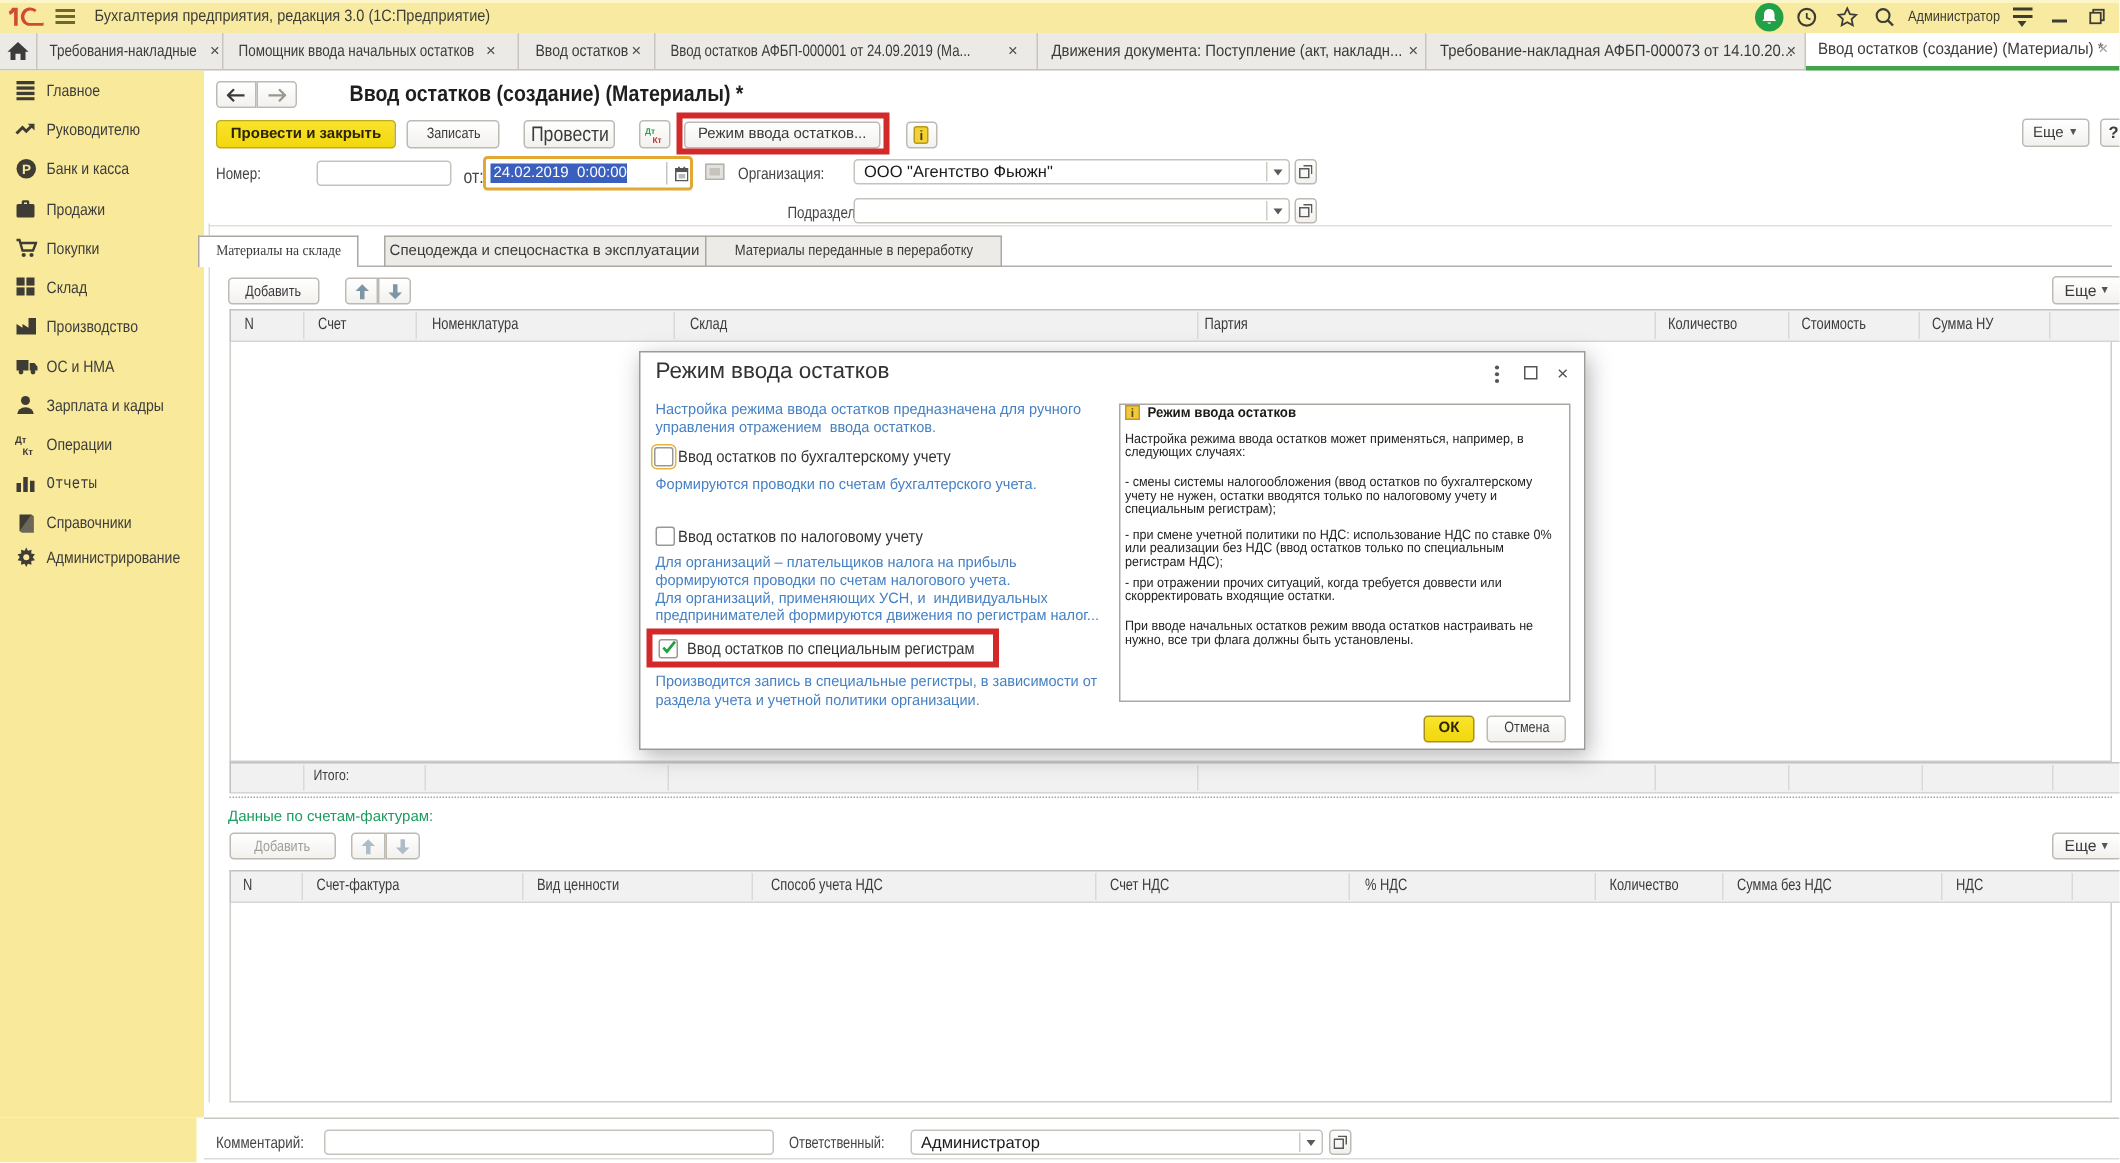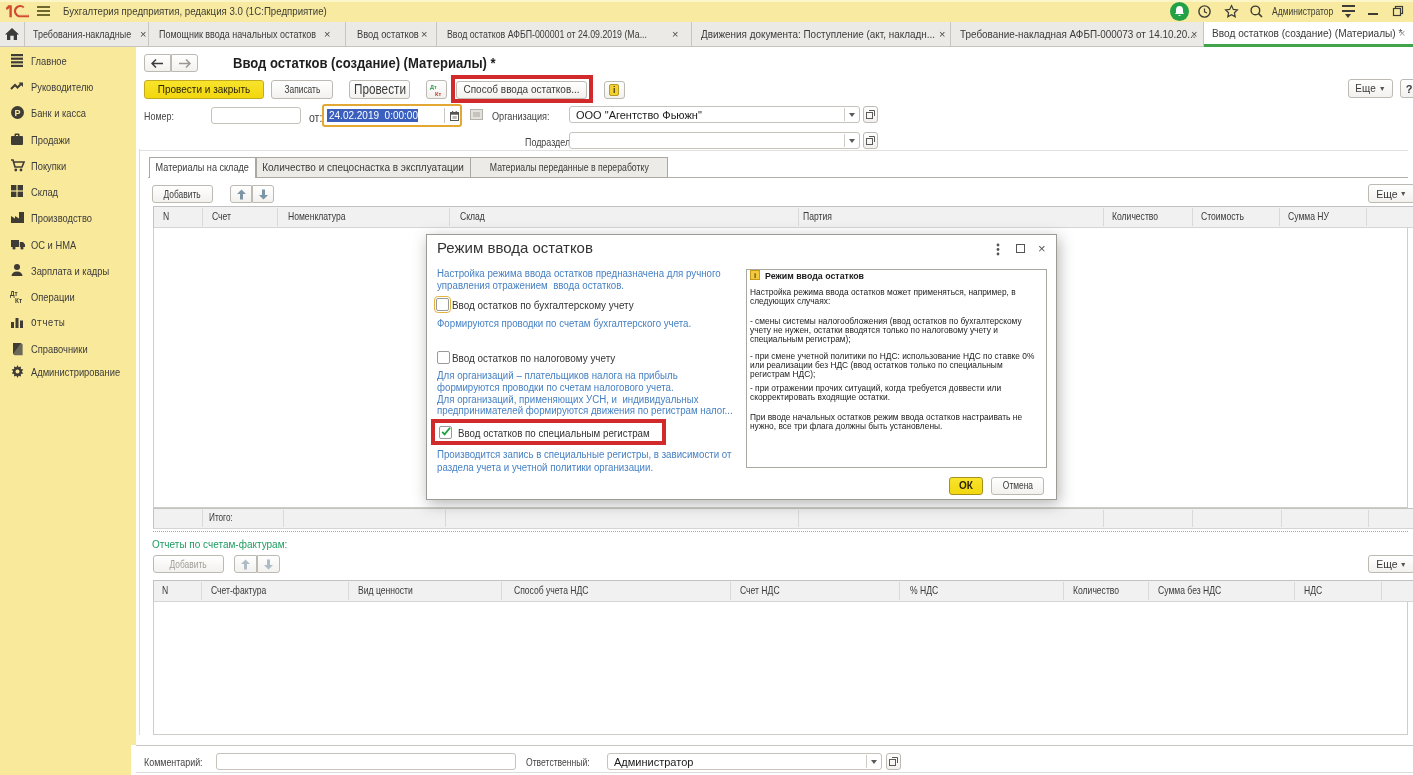--- a/index.html
+++ b/index.html
@@ -257,34 +257,34 @@
       <path d="M5 0.5 L1 4.5 L5 8.5 M1 4.5 L12 4.5" stroke="#3b3b3b" stroke-width="1.5" fill="none"></path>
     </svg>
   </div>
 <div class="btn" style="left:171px;top:54px;width:27px;height:18px;border-radius:0 3px 3px 0;">
     <svg width="13" height="9" viewBox="0 0 13 9">
       <path d="M8 0.5 L12 4.5 L8 8.5 M1 4.5 L12 4.5" stroke="#9a978f" stroke-width="1.5" fill="none"></path>
     </svg>
   </div>
 <div class="lbl" style="left:233px;top:54px;font-size:15px;font-weight:bold;color:#1e1e1e;line-height:17px;"><span class="t" style="transform:scaleX(.87);">Ввод остатков (создание) (Материалы) *</span></div>
 
-<div class="btn ybtn" style="left:144px;top:79.5px;width:120px;height:19px;font-weight:normal;color:#2b2503;font-size:10px;">Провести и закрыть</div>
+<div class="btn ybtn" style="left:144px;top:79.5px;width:120px;height:19px;font-weight:bold;color:#2b2503;font-size:10px;">Провести и закрыть</div>
 <div class="btn" style="left:271px;top:79.5px;width:62px;height:19px;font-size:10px;">
     <span class="tc" style="transform:scaleX(.84);">Записать</span>
   </div>
 <div class="btn" style="left:349px;top:79.5px;width:61px;height:19px;font-size:14px;">
     <span class="tc" style="transform:scaleX(.84);">Провести</span>
   </div>
 <div class="btn" style="left:426px;top:79.5px;width:21px;height:19px;">
     <svg width="14" height="13" viewBox="0 0 14 13">
       <text x="0" y="6" font-size="5.6" font-weight="bold" fill="#2e9e4f">Дт</text>
       <text x="5" y="12.5" font-size="5.6" font-weight="bold" fill="#c0392b">Кт</text>
     </svg>
   </div>
-<div class="btn" style="left:456px;top:80.5px;width:131px;height:18px;font-size:10px;">Способ ввода остатков...</div>
+<div class="btn" style="left:456px;top:80.5px;width:131px;height:18px;font-size:10px;">Режим ввода остатков...</div>
 <div class="abs" style="left:451px;top:74.5px;width:142px;height:28.5px;border:4px solid #d22a2a;box-sizing:border-box;"></div>
 <div class="btn" style="left:603.5px;top:80.5px;width:21.5px;height:18px;">
     <span style="display:inline-block;width:10px;height:12px;background:#f2d232;border:1px solid #b89a1e;border-radius:2px;box-sizing:border-box;font-size:9px;font-weight:bold;color:#4a3b12;text-align:center;line-height:10px;">i</span>
   </div>
 <div class="btn" style="left:1348px;top:79px;width:45px;height:19px;font-size:10px;">Еще <span style="font-size:7px;margin-left:3px;color:#555;">▼</span></div>
 <div class="btn" style="left:1400px;top:79px;width:18px;height:19px;font-weight:bold;">?</div>
 
 <div class="lbl" style="left:144px;top:109.5px;font-size:11px;color:#444;"><span class="t" style="transform:scaleX(.81);">Номер:</span></div>
 <div class="inp" style="left:211px;top:107px;width:90px;height:17px;"></div>
 <div class="lbl" style="left:309px;top:109.5px;font-size:13px;color:#444;"><span class="t" style="transform:scaleX(.81);">от:</span></div>
@@ -324,23 +324,23 @@
       <rect x="0.5" y="2.5" width="6" height="6" fill="none" stroke="#5a5a5a"></rect>
       <path d="M3 0.5 L8.5 0.5 L8.5 6" fill="none" stroke="#5a5a5a"></path>
     </svg>
   </div>
 
 <div class="hline" style="left:139px;top:149.5px;width:1269px;background:#e2e0dd;"></div>
 <div class="vline" style="left:139px;top:149px;height:586px;background:#dddbd8;"></div>
 <div class="hline" style="left:136px;top:772px;width:1277px;background:#dcdcdc;"></div>
 
 <div class="abs" style="left:148px;top:157px;width:1260px;height:21px;border-bottom:1px solid #b3b0ab;box-sizing:border-box;"></div>
-<div class="abs" style="left:255.5px;top:157px;width:215px;height:21px;background:#edebe7;border:1px solid #aba8a1;box-sizing:border-box;text-align:center;line-height:20px;font-size:10px;white-space:nowrap;overflow:hidden;">Количество и спецоснастка в эксплуатации</div>
+<div class="abs" style="left:255.5px;top:157px;width:215px;height:21px;background:#edebe7;border:1px solid #aba8a1;box-sizing:border-box;text-align:center;line-height:20px;font-size:10px;white-space:nowrap;overflow:hidden;">Спецодежда и спецоснастка в эксплуатации</div>
 <div class="abs" style="left:470px;top:157px;width:198px;height:21px;background:#edebe7;border:1px solid #aba8a1;box-sizing:border-box;text-align:center;line-height:20px;font-size:10px;white-space:nowrap;overflow:hidden;"><span class="tc" style="transform:scaleX(.87);">Материалы переданные в переработку</span></div>
-<div class="abs" style="left:149px;top:157px;width:107px;height:21px;background:#fff;border:1px solid #aba8a1;border-bottom:none;box-sizing:border-box;text-align:center;line-height:20px;font-size:10px;white-space:nowrap;"><span class="tc" style="transform:scaleX(.91);">Материалы на складе</span></div>
+<div class="abs" style="left:132px;top:157px;width:107px;height:21px;background:#fff;border:1px solid #aba8a1;border-bottom:none;box-sizing:border-box;text-align:center;line-height:20px;font-size:10px;white-space:nowrap;font-family:Liberation Serif, serif;"><span class="tc" style="transform:scaleX(.91);">Материалы на складе</span></div>
 
 <div class="btn" style="left:152px;top:185px;width:61px;height:18px;font-size:10px;">
     <span class="tc" style="transform:scaleX(.84);">Добавить</span>
   </div>
 <div class="btn" style="left:230px;top:185px;width:22px;height:18px;border-radius:3px 0 0 3px;">
     <svg width="11" height="11" viewBox="0 0 11 11">
       <path d="M5.5 0.5 L10 5 L7 5 L7 10.5 L4 10.5 L4 5 L1 5 Z" fill="#7e95a6"></path>
     </svg>
   </div>
 <div class="btn" style="left:252px;top:185px;width:22px;height:18px;border-radius:0 3px 3px 0;">
@@ -374,21 +374,21 @@
 <div class="vline" style="left:202px;top:510px;height:17px;"></div>
 <div class="vline" style="left:283px;top:510px;height:17px;"></div>
 <div class="vline" style="left:445px;top:510px;height:17px;"></div>
 <div class="vline" style="left:798px;top:510px;height:17px;"></div>
 <div class="vline" style="left:1103px;top:510px;height:17px;"></div>
 <div class="vline" style="left:1192px;top:510px;height:17px;"></div>
 <div class="vline" style="left:1281px;top:510px;height:17px;"></div>
 <div class="vline" style="left:1368px;top:510px;height:17px;"></div>
 <div class="abs" style="left:153px;top:531px;width:1255px;height:0;border-top:1px dotted #a9a69f;"></div>
 
-<div class="lbl" style="left:152px;top:539px;color:#1d9c60;font-size:10px;">Отчеты по счетам-фактурам:</div>
+<div class="lbl" style="left:152px;top:539px;color:#1d9c60;font-size:10px;">Данные по счетам-фактурам:</div>
 <div class="btn" style="left:153px;top:555px;width:71px;height:18px;color:#a19e98;font-size:10px;">
     <span class="tc" style="transform:scaleX(.84);">Добавить</span>
   </div>
 <div class="btn" style="left:234px;top:555px;width:23px;height:18px;border-radius:3px 0 0 3px;">
     <svg width="11" height="11" viewBox="0 0 11 11">
       <path d="M5.5 0.5 L10 5 L7 5 L7 10.5 L4 10.5 L4 5 L1 5 Z" fill="#aebcc7"></path>
     </svg>
   </div>
 <div class="btn" style="left:257px;top:555px;width:23px;height:18px;border-radius:0 3px 3px 0;">
     <svg width="11" height="11" viewBox="0 0 11 11">

